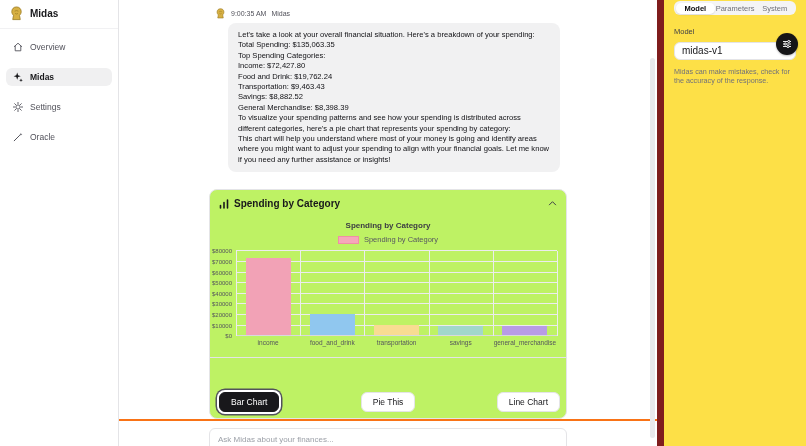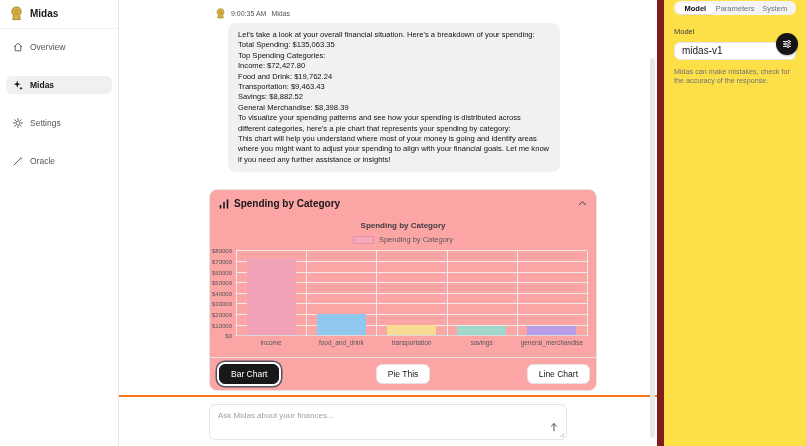--- a/index.html
+++ b/index.html
@@ -4,51 +4,51 @@
 <style>
   * { margin:0; padding:0; box-sizing:border-box; }
   html,body { width:806px; height:446px; }
   body { font-family:"Liberation Sans", sans-serif; background:#fff; color:#18181b; overflow:hidden; }
   .app { display:flex; width:806px; height:446px; }
 
   
   .sidebar { flex:0 0 119px; border-right:1px solid #e4e4e7; background:#fff; }
   .sidebar-header { display:flex; align-items:center; gap:6px; padding:6px 9px 7px; border-bottom:1px solid #f1f1f3; }
   .logo-text { font-size:10px; font-weight:700; }
-  .nav { padding:9px 6px; display:flex; flex-direction:column; gap:20px; }
+  .nav { padding:9px 6px; display:flex; flex-direction:column; gap:12px; }
   .nav-item { display:flex; align-items:center; gap:7px; padding:4px 7px; border-radius:6px; font-size:8.5px; color:#52525b; cursor:pointer; }
   .nav-item.active { background:#f0f0f1; color:#18181b; font-weight:700; }
   .nav-item svg { flex:0 0 auto; }
 
   
   .main { flex:1; min-width:0; display:flex; flex-direction:column; position:relative; background:#fff; }
   .content { flex:1; padding:8px 0 0 90px; }
   .msg-meta { display:flex; align-items:center; gap:5px; margin-left:6px; font-size:7px; color:#52525b; }
   .bubble { margin:4px 12px 0 19px; width:332px; background:#f1f1f2; border-radius:8px; padding:7px 10px; font-size:7.6px; line-height:10.4px; white-space:pre-line; color:#101014; }
 
-  .card { margin-top:17px; width:388px; border:1px solid #e4e4e7; border-radius:8px; background:#fca5a5; }
+  .card { margin-top:17px; width:358px; border:1px solid #e4e4e7; border-radius:8px; background:#bef264; }
   .card-header { display:flex; align-items:center; gap:5px; padding:8px 9px 0; }
   .card-title { font-size:10px; font-weight:700; flex:1; }
   .chevron-btn { background:none; border:none; cursor:pointer; padding:0; display:flex; }
 
   .chart-title { text-align:center; font-size:8px; font-weight:700; color:#3c3c43; margin-top:12px; }
   .legend { display:flex; justify-content:center; align-items:center; gap:5px; margin-top:5px; font-size:7.5px; color:#575760; }
   .swatch { width:21px; height:8px; display:inline-block; border:1px solid #ef8fa6; }
   .plot-row { display:flex; margin:7px 9px 21px 0; }
   .y-axis { flex:0 0 26px; position:relative; }
   .ytick { position:absolute; right:4px; transform:translateY(50%); font-size:6px; color:#55555c; }
   .plot { flex:1; position:relative; height:85px; }
   .gridline-h { position:absolute; left:0; right:0; height:1px; background:#ececef; }
   .gridline-h.base { background:#d9d9de; }
   .gridline-v { position:absolute; top:0; bottom:0; width:1px; background:#ececef; }
   .bar { position:absolute; bottom:1px; }
   .xtick { position:absolute; top:100%; margin-top:3px; transform:translateX(-50%); font-size:6.5px; color:#55555c; white-space:nowrap; }
 
   .btn-row { border-top:1px solid #e4e4e7; padding:6px; display:flex; justify-content:space-between; align-items:center; }
-  .chart-btn { font-family:inherit; font-size:8.5px; font-weight:500; height:20px; padding:0 11px; border-radius:6px; background:#fff; border:1px solid #e4e4e7; color:#18181b; cursor:pointer; }
+  .chart-btn { font-family:inherit; font-size:8.5px; font-weight:500; height:20px; padding:0 11px; border-radius:6px; background:#fff; border:1px solid #e4e4e7; color:#18181b; cursor:pointer;margin-top:28px; }
   .chart-btn.active { background:#18181b; color:#fff; border-color:#18181b; box-shadow:0 0 0 2px #fff, 0 0 0 3.5px #52525b; margin-left:3px; }
 
   .scrollbar { position:absolute; right:2px; top:58px; bottom:8px; width:5px; border-radius:3px; background:#e9e9ec; cursor:pointer; }
 
   .composer { border-top:2px solid #f97316; height:51px; padding:7px 0 0 90px; }
   .textarea-wrap { position:relative; width:358px; height:36px; }
   .composer textarea { width:100%; height:100%; border:1px solid #e4e4e7; border-radius:6px; padding:6px 8px; font-size:8px; font-family:inherit; resize:none; color:#18181b; outline:none; }
   .composer textarea::placeholder { color:#9ca0a8; }
   .send-btn { position:absolute; right:8px; bottom:8px; background:none; border:none; padding:0; cursor:pointer; display:flex; }
   .resize-handle { position:absolute; right:2px; bottom:2px; pointer-events:auto; cursor:nwse-resize; display:flex; }

